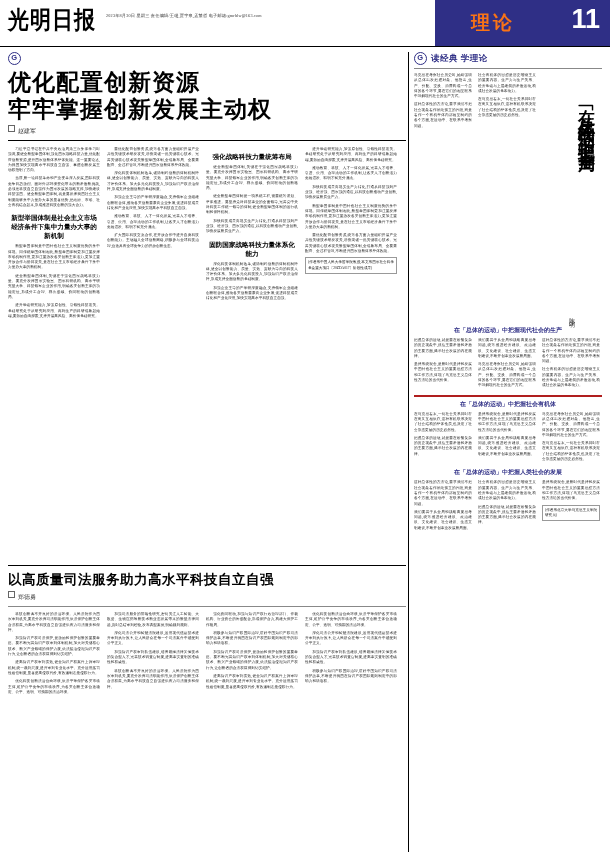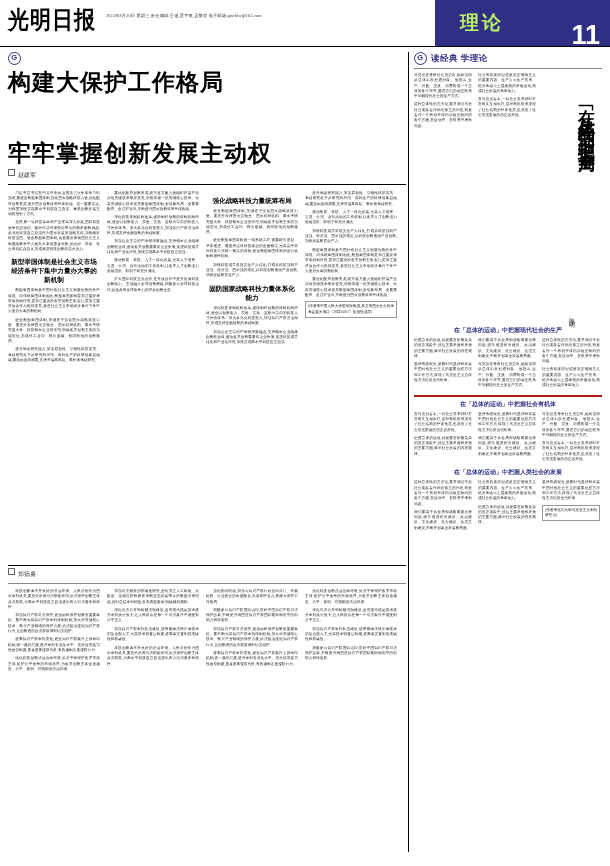--- a/index.html
+++ b/index.html
@@ -28,25 +28,25 @@
   .mast-meta{
     margin:12px 0 0 10px;
     font-size:4.2px;line-height:7px;color:#333;white-space:nowrap;
     letter-spacing:.2px;
   }
   .mast-right{
     position:absolute;right:0;top:0;height:46px;width:175px;
     background:#2f2f86;display:flex;align-items:center;
   }
   .mast-right .theory{
-    color:#bef264;font-size:19px;font-weight:bold;letter-spacing:3px;
-    margin-left:25px;
+    color:#f97316;font-size:19px;font-weight:bold;letter-spacing:3px;
+    margin-left:36px;
   }
   .mast-right .pagenum{
-    position:absolute;right:10px;top:20px;color:#fff;font-size:27px;font-weight:bold;
+    position:absolute;right:10px;top:4px;color:#fff;font-size:27px;font-weight:bold;
     font-family:"Liberation Sans", sans-serif;
   }
 
   
   .rule{border-top:1px solid #000;}
   .thin{border-top:1px solid #888;}
 
   .seclabel{
     display:flex;align-items:center;gap:4px;
     font-size:8.5px;font-weight:bold;color:#2f2f86;
@@ -81,21 +81,21 @@
     letter-spacing:.1px;
   }
   .col p.indent{text-indent:7.2px;}
   .subhead{
     font-size:6.6px;font-weight:bold;text-align:center;margin:5px 0 4px 0;
     line-height:9px;color:#000;
   }
 
   
   .art1{position:absolute;left:8px;top:52px;width:398px;}
-  .art1 .h1{font-size:23px;line-height:27px;letter-spacing:1px;margin-top:44px;}
+  .art1 .h1{font-size:23px;line-height:27px;letter-spacing:1px;}
   .art1 .cols{display:flex;gap:7px;margin-top:6px;}
   .art1 .col{width:92px;}
 
   
   .art2{position:absolute;left:8px;top:565px;width:398px;}
   .art2 .h2{font-size:13.5px;letter-spacing:.5px;}
   .art2 .cols{display:flex;gap:7px;margin-top:5px;}
   .art2 .col{width:92px;}
 
   
@@ -134,21 +134,21 @@
       <div class="pagenum">11</div>
     </div>
   </div>
 
   <div class="vsep"></div>
 
   <div class="art1">
     <div class="seclabel">
       <span class="gmark">G</span>
     </div>
-    <div class="headline h1" style="margin-top:4px">构建大保护工作格局</div>
+    <div class="headline h1" style="margin-top:4px">优化配置创新资源</div>
     <div class="headline h1">牢牢掌握创新发展主动权</div>
     <div class="byline">
       <span class="box"></span><span>赵建军</span>
     </div>
     <div class="rule"></div>
 
     <div class="cols">
 
       <div class="col">
         <p class="indent">习近平总书记在中共中央政治局第三次集体学习时强调,要健全新型举国体制,强化国家战略科技力量,优化配置创新资源,提升国家创新体系整体效能。这一重要论述,为我国加快实现高水平科技自立自强、掌握创新发展主动权指明了方向。</p>
@@ -184,20 +184,21 @@
         <p class="indent">新型举国体制是中国特色社会主义制度优势的集中体现。同传统举国体制相比,新型举国体制更加注重发挥市场机制作用,更加注重激发各类创新主体活力,更加注重开放合作与协同攻关,是在社会主义市场经济条件下集中力量办大事的新机制。</p>
         <p class="indent">要优化配置创新资源,统筹各方面力量组织开展产业共性关键技术研发攻关,尽快突破一批关键核心技术。完善关键核心技术攻关新型举国体制,全链条布局、全要素配置、全过程管理,不断提升国家创新体系整体效能。</p>
         <div class="blk">(作者系中国人民大学哲学院教授,本文系国家社会科学基金重大项目〔20ZDA017〕阶段性成果)</div>
       </div>
 
     </div>
   </div>
 
   <div class="art2">
     <div class="rule"></div>
+    <div class="headline h2" style="margin-top:5px">以高质量司法服务助力高水平科技自立自强</div>
     <div class="byline">
       <span class="box"></span><span>郑德勇</span>
     </div>
     <div class="thin"></div>
 
     <div class="cols">
       <div class="col">
         <p class="indent">科技创新离不开良好的法治环境。人民法院作为国家审判机关,要充分发挥司法职能作用,依法保护创新主体合法权益,为高水平科技自立自强提供有力司法服务和保障。</p>
         <p class="indent">加强知识产权司法保护,是激励和保护创新的重要举措。要不断完善知识产权审判体制机制,加大对关键核心技术、新兴产业领域的保护力度,依法惩治侵犯知识产权行为,让创新者的合法权益得到切实维护。</p>
         <p class="indent">提高知识产权审判质效,健全知识产权案件上诉审理机制,统一裁判尺度,提升审判专业化水平。充分运用惩罚性赔偿制度,显著提高侵权代价,有效遏制恶意侵权行为。</p>

